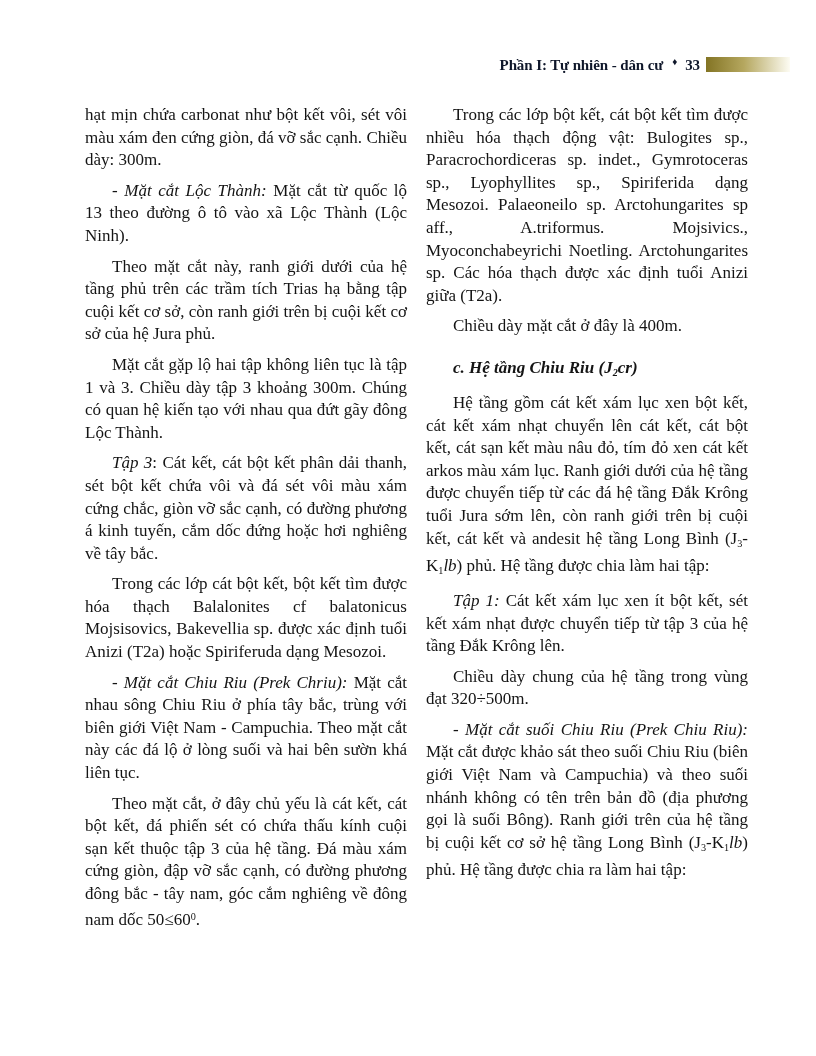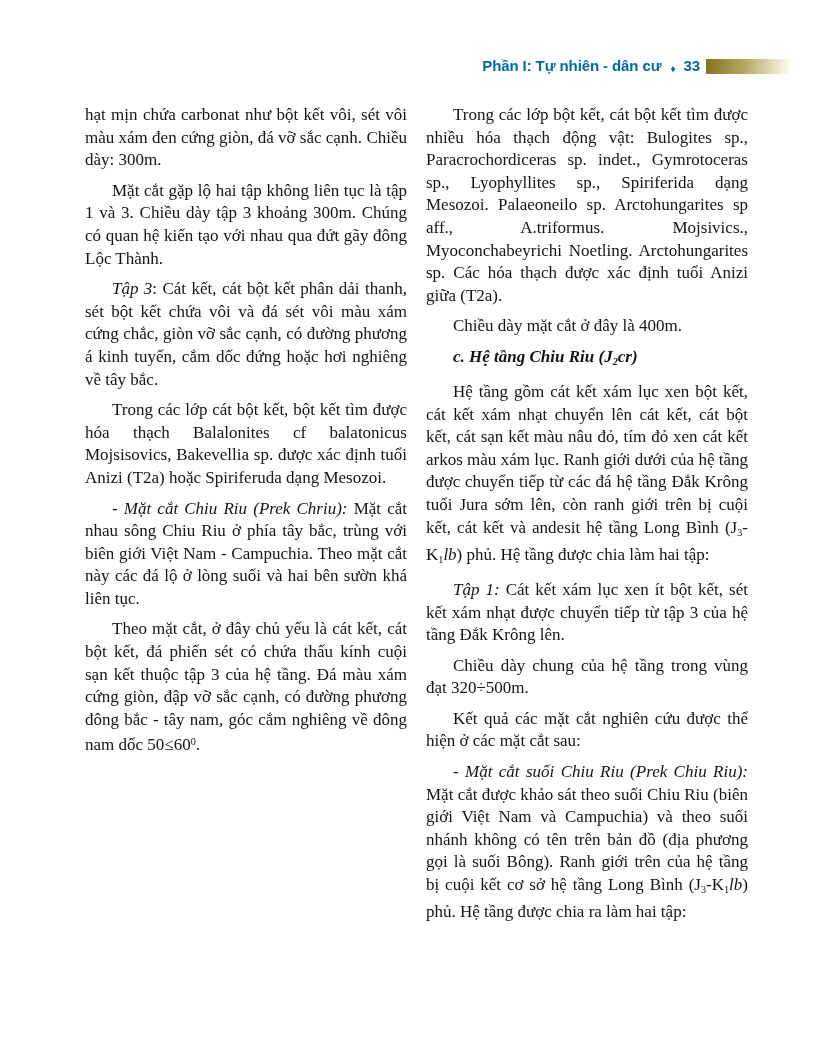--- a/index.html
+++ b/index.html
@@ -9,25 +9,25 @@
     margin:0 auto;
     background:#ffffff;
     font-family:"Liberation Serif", serif;
     color:#141414;
     overflow:hidden;
   }
   .page-header {
     position:absolute;
     top:57px; right:26px;
     display:flex;
-    align-items:flex-end;
-    font-family:Liberation Sans, sans-serif;
+    align-items:flex-start;
+    font-family:Liberation Serif, serif;
     font-weight:bold;
     font-size:15px;
-    color:#0369a1;
+    color:#0f172a;
     white-space:nowrap;
     letter-spacing:-0.1px;
   }
   .diamond { font-size:10px; margin:0 8px 0 9px; line-height:1; }
   .accent-bar {
     display:inline-block;
     width:84px; height:15px;
     margin-left:6px;
   }
   .column {
@@ -35,50 +35,51 @@
     top:104px;
     width:322px;
     text-align:justify;
     font-size:17px;
     line-height:22.6px;
   }
   .column-left  { left:85px; }
   .column-right { left:426px; }
   .para { margin:0 0 8px 0; text-indent:27px; }
   .para.noindent { text-indent:0; }
-  .para.heading { margin-top:8px; margin-bottom:8px; }
+  .para.heading { margin-top:19px; margin-bottom:8px; }
   .ri  { font-style:italic; }
   .rbi { font-style:italic; font-weight:bold; }
   .rsub { font-size:0.6em; vertical-align:-0.25em; }
   .rsup { font-size:0.6em; vertical-align:0.45em; }
 </style>
 </head>
 <body>
 
 <div class="page">
 
   <div class="page-header">
     <span>Phần I: Tự nhiên - dân cư</span>
     <span class="diamond">♦</span>
     <span>33</span>
     <span class="accent-bar" style="background: linear-gradient(90deg, rgb(131, 116, 36) 0%, rgb(181, 167, 95) 45%, rgb(253, 252, 243) 100%);"></span>
   </div>
 
   <div class="column column-left">
       <p class="para noindent"><span>hạt mịn chứa carbonat như bột kết vôi, sét vôi màu xám đen cứng giòn, đá vỡ sắc cạnh. Chiều dày: 300m.</span></p>
+      <p class="para"><span>- </span><span class="ri">Mặt cắt Lộc Thành:</span><span> Mặt cắt từ quốc lộ 13 theo đường ô tô vào xã Lộc Thành (Lộc Ninh).</span></p>
+      <p class="para"><span>Theo mặt cắt này, ranh giới dưới của hệ tầng phủ trên các trầm tích Trias hạ bằng tập cuội kết cơ sở, còn ranh giới trên bị cuội kết cơ sở của hệ Jura phủ.</span></p>
       <p class="para"><span>Mặt cắt gặp lộ hai tập không liên tục là tập 1 và 3. Chiều dày tập 3 khoảng 300m. Chúng có quan hệ kiến tạo với nhau qua đứt gãy đông Lộc Thành.</span></p>
       <p class="para"><span class="ri">Tập 3</span><span>: Cát kết, cát bột kết phân dải thanh, sét bột kết chứa vôi và đá sét vôi màu xám cứng chắc, giòn vỡ sắc cạnh, có đường phương á kinh tuyến, cắm dốc đứng hoặc hơi nghiêng về tây bắc.</span></p>
       <p class="para"><span>Trong các lớp cát bột kết, bột kết tìm được hóa thạch Balalonites cf balatonicus Mojsisovics, Bakevellia sp. được xác định tuổi Anizi (T2a) hoặc Spiriferuda dạng Mesozoi.</span></p>
       <p class="para"><span>- </span><span class="ri">Mặt cắt Chiu Riu (Prek Chriu):</span><span> Mặt cắt nhau sông Chiu Riu ở phía tây bắc, trùng với biên giới Việt Nam - Campuchia. Theo mặt cắt này các đá lộ ở lòng suối và hai bên sườn khá liên tục.</span></p>
       <p class="para"><span>Theo mặt cắt, ở đây chủ yếu là cát kết, cát bột kết, đá phiến sét có chứa thấu kính cuội sạn kết thuộc tập 3 của hệ tầng. Đá màu xám cứng giòn, đập vỡ sắc cạnh, có đường phương đông bắc - tây nam, góc cắm nghiêng về đông nam dốc 50≤60</span><span class="rsup">0</span><span>.</span></p>
     </div>
   <div class="column column-right">
       <p class="para"><span>Trong các lớp bột kết, cát bột kết tìm được nhiều hóa thạch động vật: Bulogites sp., Paracrochordiceras sp. indet., Gymrotoceras sp., Lyophyllites sp., Spiriferida dạng Mesozoi. Palaeoneilo sp. Arctohungarites sp aff., A.triformus. Mojsivics., Myoconchabeyrichi Noetling. Arctohungarites sp. Các hóa thạch được xác định tuổi Anizi giữa (T2a).</span></p>
       <p class="para"><span>Chiều dày mặt cắt ở đây là 400m.</span></p>
       <p class="para heading"><span class="rbi">c. Hệ tầng Chiu Riu (J</span><span class="rbi rsub">2</span><span class="rbi">cr)</span></p>
       <p class="para"><span>Hệ tầng gồm cát kết xám lục xen bột kết, cát kết xám nhạt chuyển lên cát kết, cát bột kết, cát sạn kết màu nâu đỏ, tím đỏ xen cát kết arkos màu xám lục. Ranh giới dưới của hệ tầng được chuyển tiếp từ các đá hệ tầng Đắk Krông tuổi Jura sớm lên, còn ranh giới trên bị cuội kết, cát kết và andesit hệ tầng Long Bình (J</span><span class="rsub">3</span><span>-K</span><span class="rsub">1</span><span class="ri">lb</span><span>) phủ. Hệ tầng được chia làm hai tập:</span></p>
       <p class="para"><span class="ri">Tập 1:</span><span> Cát kết xám lục xen ít bột kết, sét kết xám nhạt được chuyển tiếp từ tập 3 của hệ tầng Đắk Krông lên.</span></p>
       <p class="para"><span>Chiều dày chung của hệ tầng trong vùng đạt 320÷500m.</span></p>
-      <p class="para"><span>Kết quả các mặt cắt nghiên cứu được thể hiện ở các mặt cắt sau:</span></p>
       <p class="para"><span>- </span><span class="ri">Mặt cắt suối Chiu Riu (Prek Chiu Riu):</span><span> Mặt cắt được khảo sát theo suối Chiu Riu (biên giới Việt Nam và Campuchia) và theo suối nhánh không có tên trên bản đồ (địa phương gọi là suối Bông). Ranh giới trên của hệ tầng bị cuội kết cơ sở hệ tầng Long Bình (J</span><span class="rsub">3</span><span>-K</span><span class="rsub">1</span><span class="ri">lb</span><span>) phủ. Hệ tầng được chia ra làm hai tập:</span></p>
     </div>
 
 </div>
 
 </body></html>

